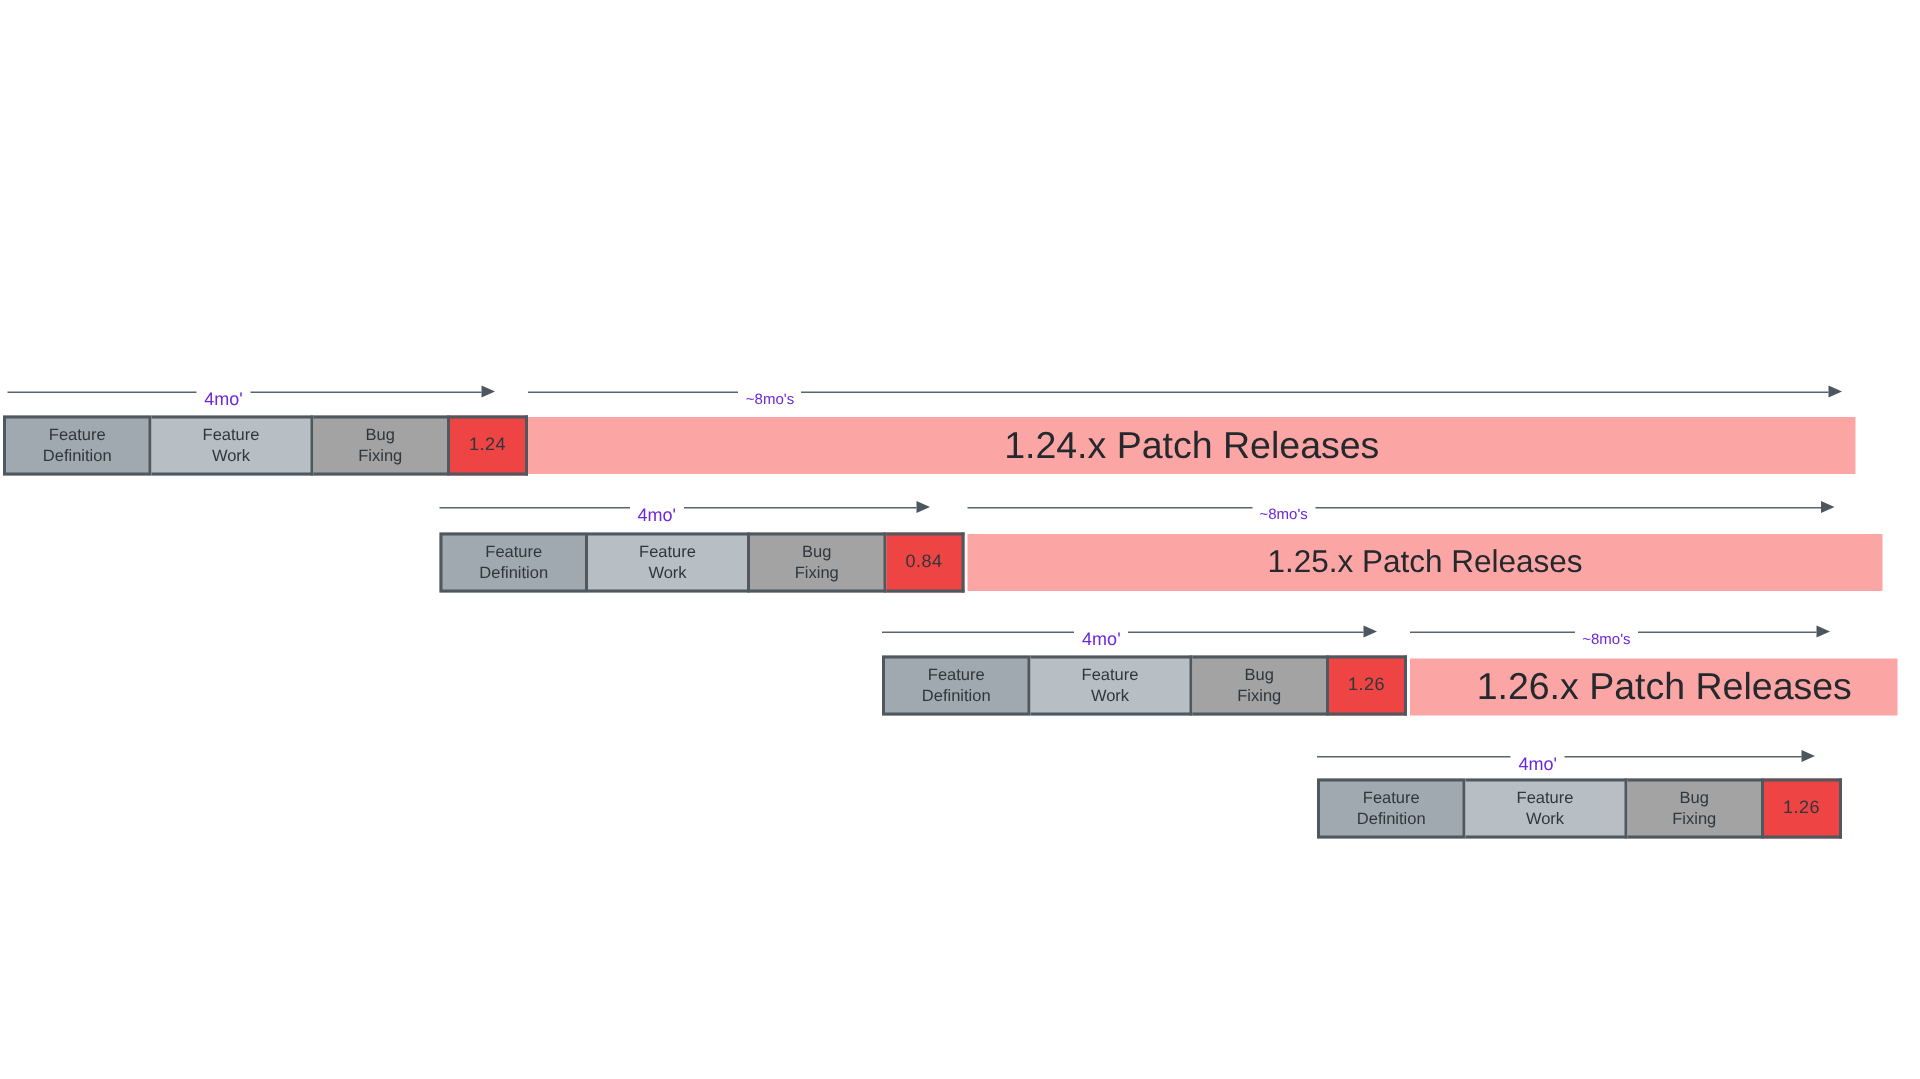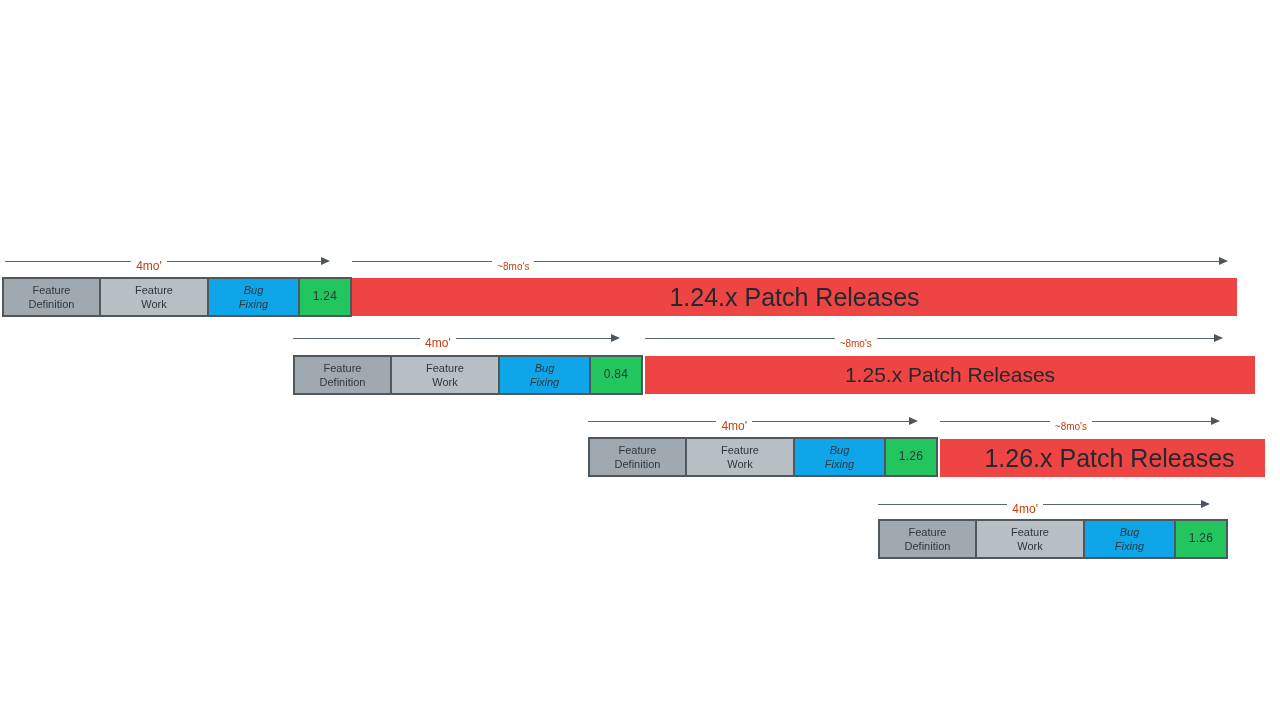--- a/index.html
+++ b/index.html
@@ -5,21 +5,21 @@
   html,body{margin:0;padding:0;}
   body{
     width:1280px;height:719px;background:#ffffff;overflow:hidden;position:relative;
     font-family:"Liberation Sans", sans-serif;
   }
   .canvas{position:absolute;inset:0;}
 
   
   .arrow{position:absolute;display:flex;align-items:center;height:16px;}
   .seg{border-top:1.5px solid #5a646d;height:0;}
-  .dur{font-size:12px;color:#c2410c;padding:0 5px;position:relative;top:5px;white-space:nowrap;}
+  .dur{font-size:12px;color:#6d28d9;padding:0 5px;position:relative;top:5px;white-space:nowrap;}
   .dur-sm{font-size:10px;}
   .head{width:0;height:0;border-left:9px solid #4d565e;border-top:4px solid transparent;border-bottom:4px solid transparent;}
   .dev .seg-l{flex-grow:0.45}.dev .seg-r{flex-grow:0.55}
   .pa0 .seg-l{flex-grow:0.17}.pa0 .seg-r{flex-grow:0.83}
   .pa1 .seg-l{flex-grow:0.36}.pa1 .seg-r{flex-grow:0.64}
   .pa2 .seg-l{flex-grow:0.48}.pa2 .seg-r{flex-grow:0.52}
 
   .da0{left:5px;top:253px;width:325px}
   .pa0{left:352px;top:253px;width:876px}
   .da1{left:293px;top:330px;width:327px}
@@ -35,26 +35,26 @@
   .b2{left:588px;top:437px}
   .b3{left:878px;top:519px}
   .phase{
     height:40px;box-sizing:border-box;border:2px solid #4f585f;
     display:flex;align-items:center;justify-content:center;text-align:center;
     font-size:11px;line-height:1.3;color:#2f373d;white-space:pre-line;
   }
   .phase+.phase{border-left:none;}
   .p-def{width:99px;background:#a0a9b0;}
   .p-work{width:108px;background:#b7bec4;}
-  .p-fix{width:91px;background:#0ea5e9;font-style:italic;}
-  .p-ver{width:52px;background:#22c55e;font-size:12px;letter-spacing:0.3px;}
+  .p-fix{width:91px;background:#a3a3a3;}
+  .p-ver{width:52px;background:#ef4444;font-size:12px;letter-spacing:0.3px;}
 
   
   .bar{
-    position:absolute;height:38px;background:#ef4444;box-sizing:border-box;
+    position:absolute;height:38px;background:#fca5a5;box-sizing:border-box;
     display:flex;align-items:center;justify-content:center;color:#24292e;
   }
   .bar0{left:352px;top:278px;width:885px;font-size:25px;}
   .bar1{left:645px;top:356px;width:610px;font-size:21px;}
   .bar2{left:940px;top:439px;width:325px;font-size:25px;padding-left:14px;text-align:center;}
 </style>
 </head>
 <body>
 
 <div class="canvas">

